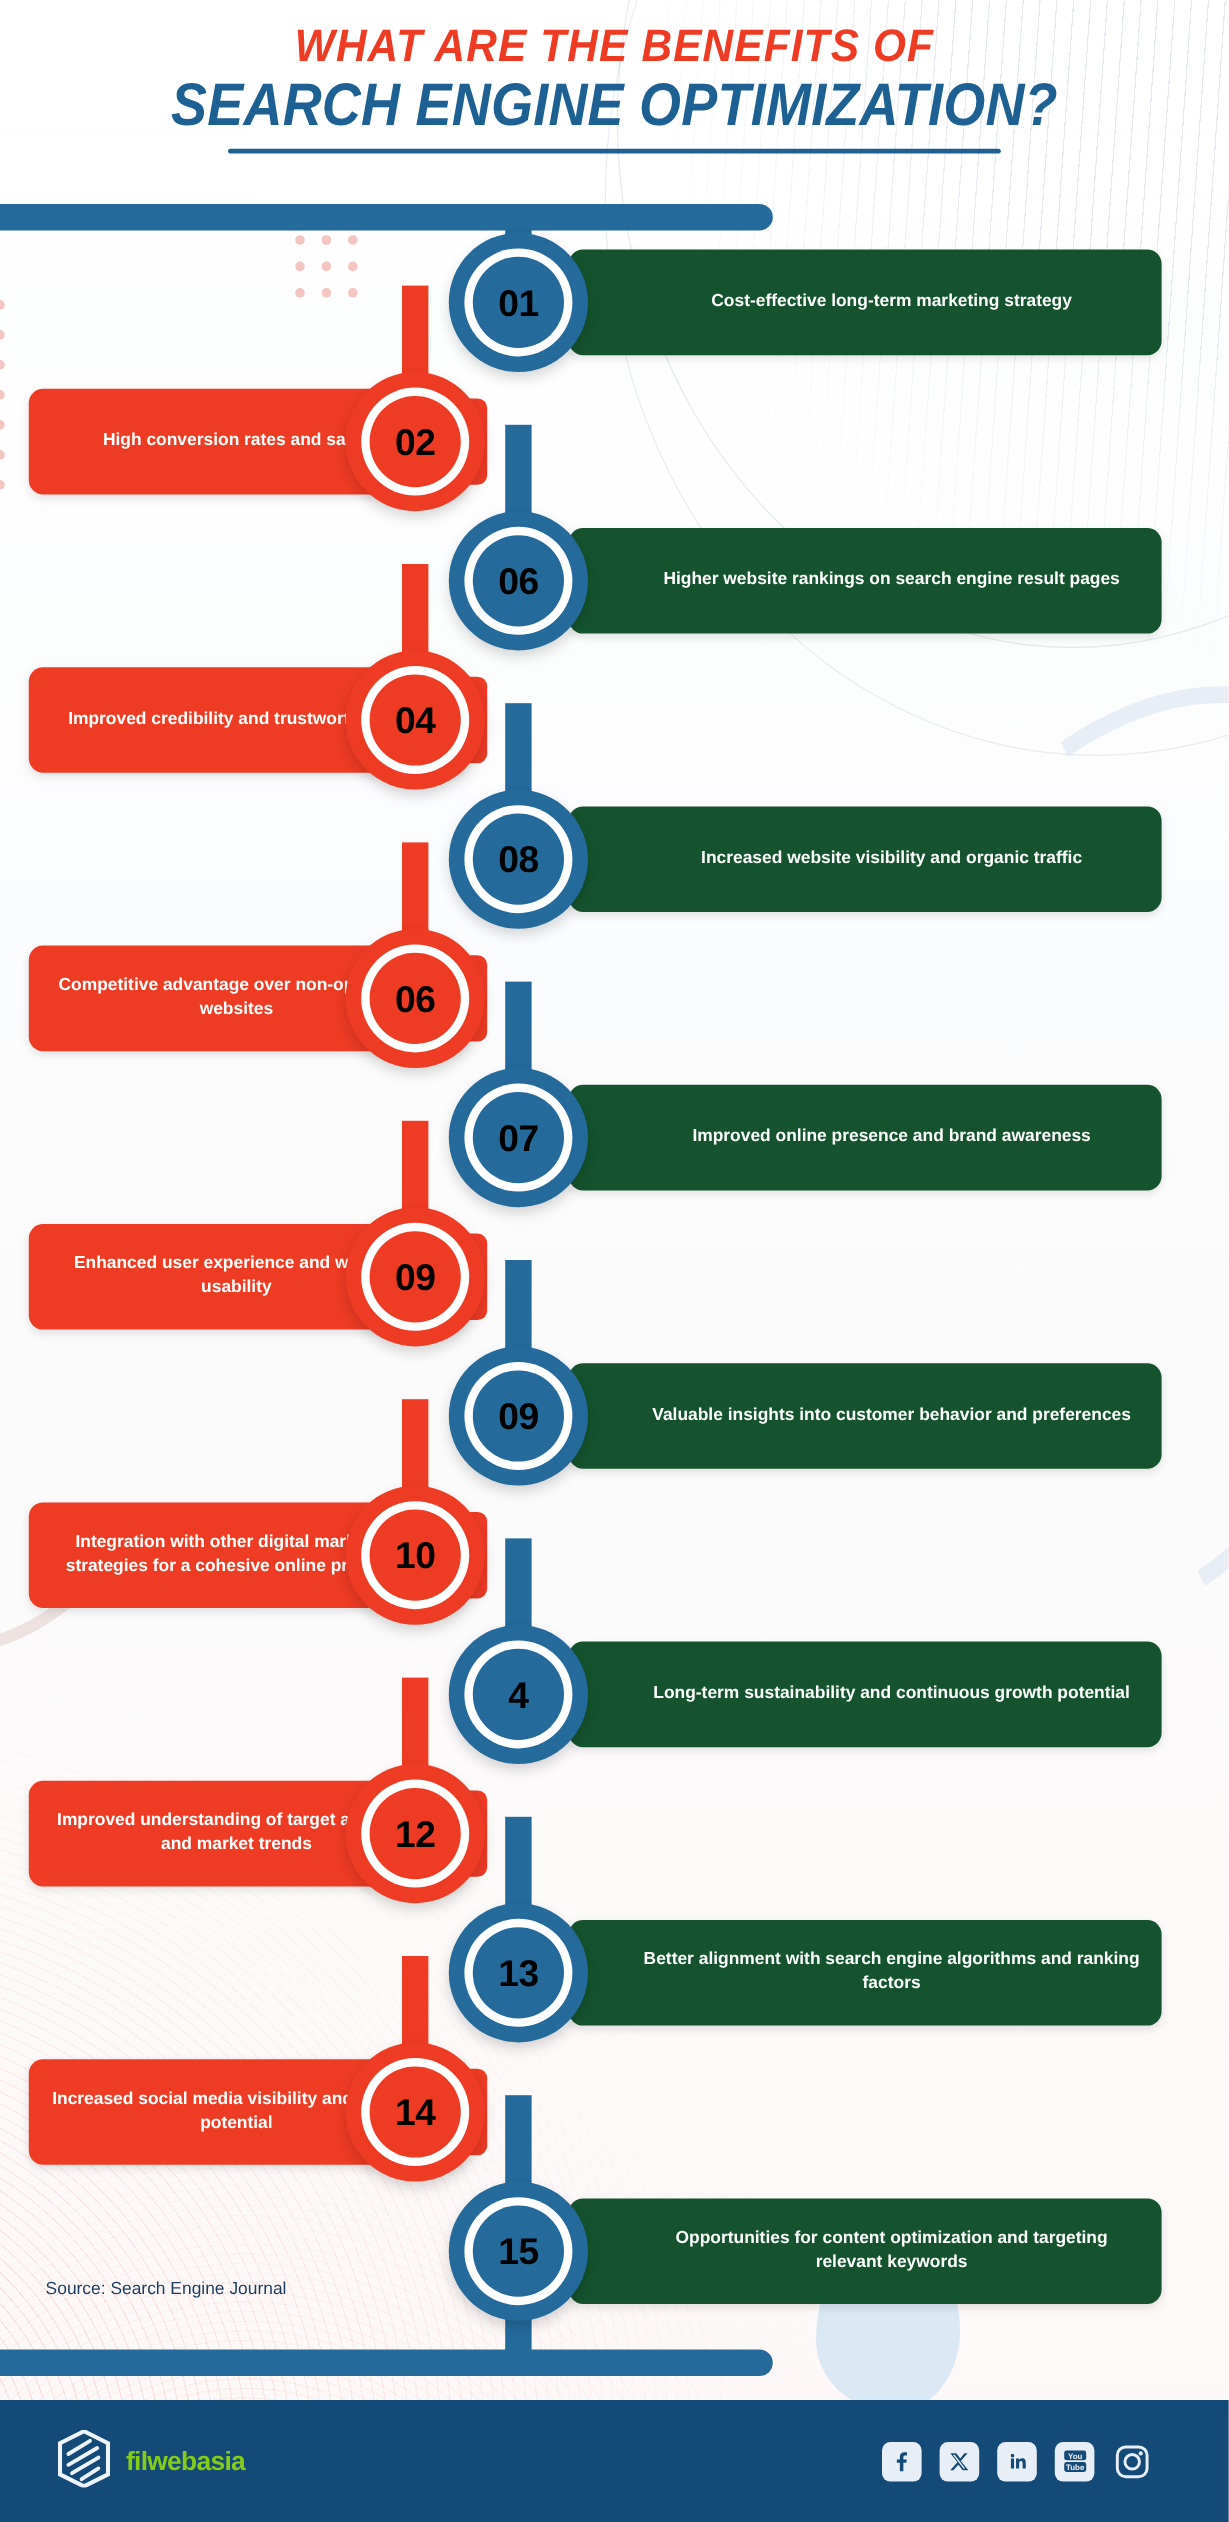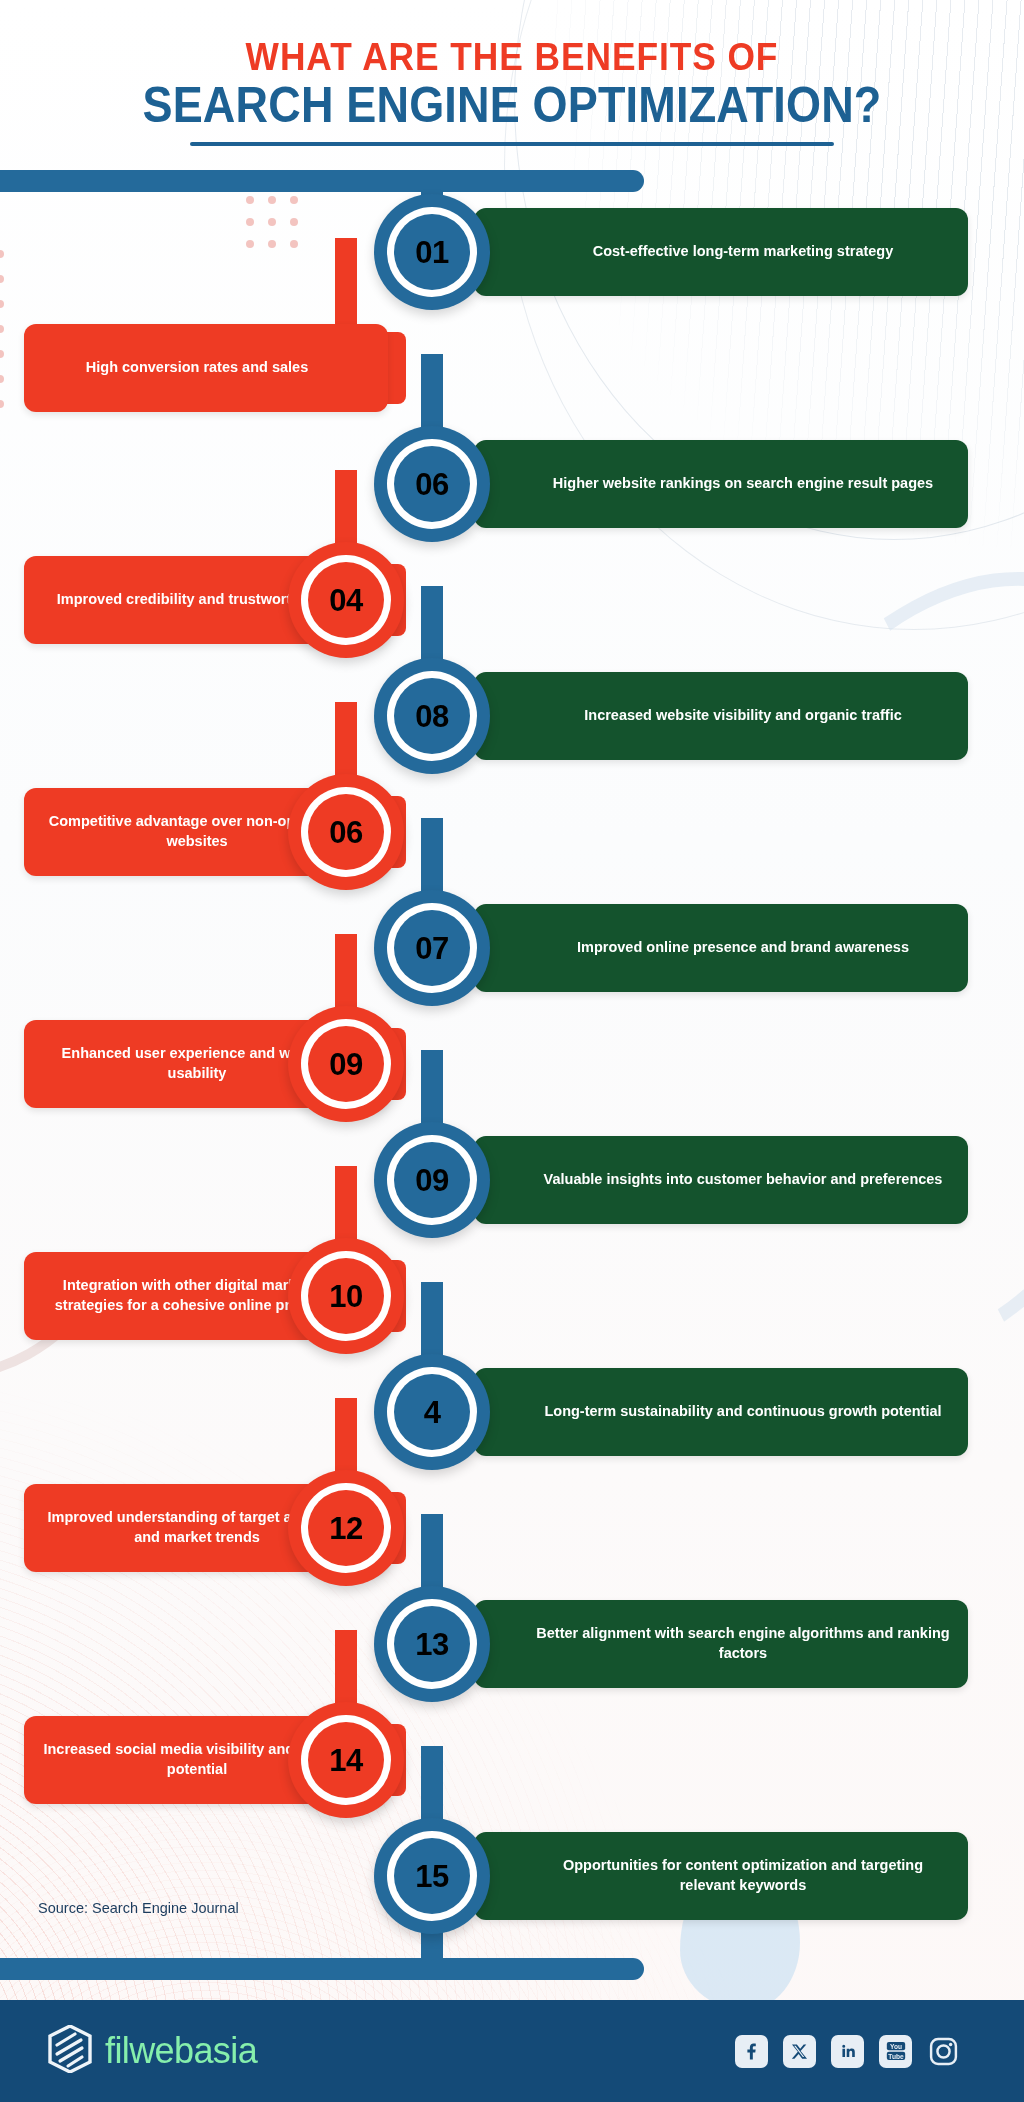--- a/index.html
+++ b/index.html
@@ -128,21 +128,22 @@
   .dot-grid.dg-mid i { background: #dfe4ea; }
   .dot-grid.dg-r    { top: 247px; left: 862px; grid-template-columns: repeat(4, 8px); gap: 22px; }
   .dot-grid.dg-r i  { background: #d9dde3; }
 
   
   .header {
     position: absolute;
     top: 0; left: 0; right: 0;
     height: 170px;
     text-align: center;
-    padding-top: 38px;
+    padding-top: 20px;
+    font-style: italic;
   }
   .title-line1 {
     color: #ee3b24;
     font-size: 38px;
     font-weight: bold;
     letter-spacing: 1.0px;
     line-height: 1;
     font-stretch: condensed;
     transform: scaleX(.93);
   }
@@ -313,24 +314,24 @@
     align-items: center;
     justify-content: space-between;
     padding: 0 38px 0 48px;
   }
   .brand {
     display: flex;
     align-items: center;
     gap: 13px;
   }
   .brand-name {
-    color: #86efac;
-    font-size: 36px;
+    color: #84cc16;
+    font-size: 22px;
     letter-spacing: -.6px;
-    font-weight: normal;
+    font-weight: bold;
   }
   .social {
     display: flex;
     align-items: center;
     gap: 15px;
     margin-right: 26px;
   }
   .social .ic {
     width: 33px; height: 33px;
     border-radius: 7px;
@@ -427,20 +428,27 @@
         <div class="gap"></div>
         <div class="core">
           <span class="num">01</span>
         </div>
       </div>
     </div>
     <div class="row left" style="top: 154px;">
       <div class="stub"></div>
       <div class="bar">
         <div class="bar-text">High conversion rates and sales</div>
+      </div>
+      <div class="knob">
+        <div class="ring"></div>
+        <div class="gap"></div>
+        <div class="core">
+          <span class="num">02</span>
+        </div>
       </div>
     </div>
     <div class="row right" style="top: 270px;">
       <div class="stub"></div>
       <div class="bar">
         <div class="bar-text">Higher website rankings on search engine result pages</div>
       </div>
       <div class="knob">
         <div class="ring"></div>
         <div class="gap"></div>

